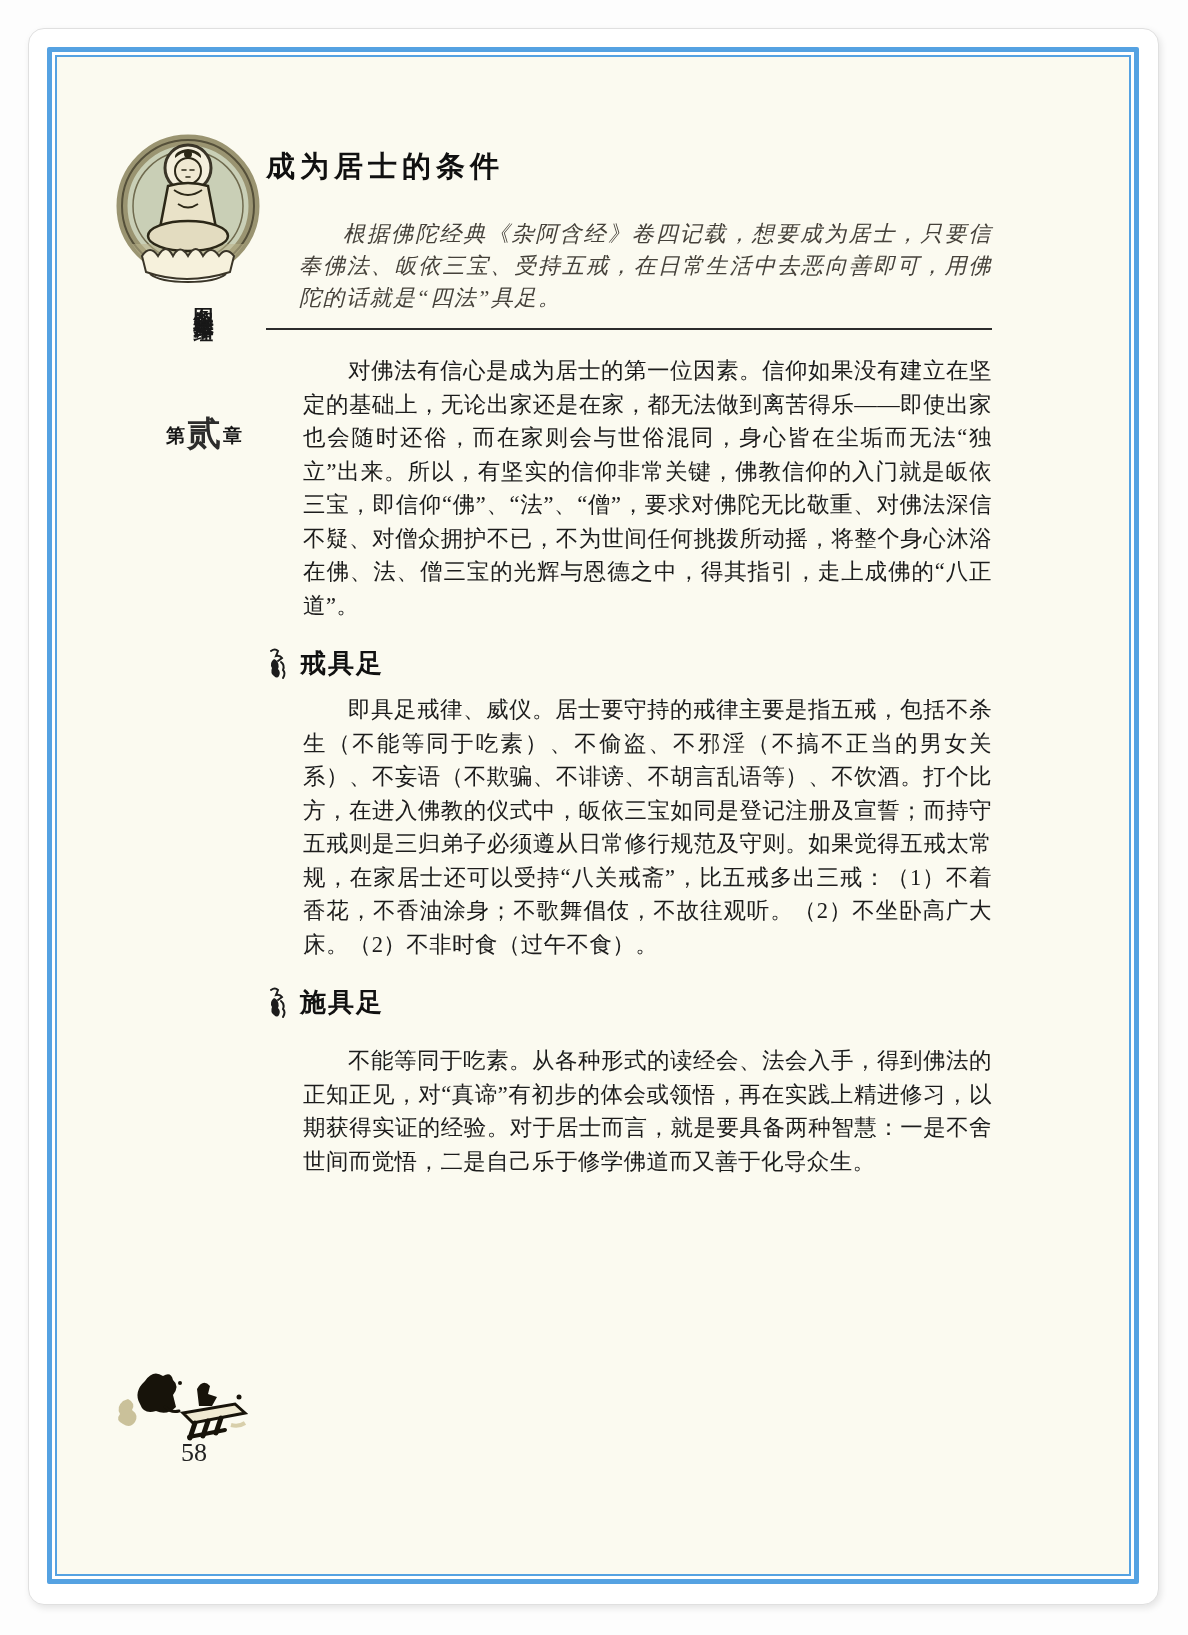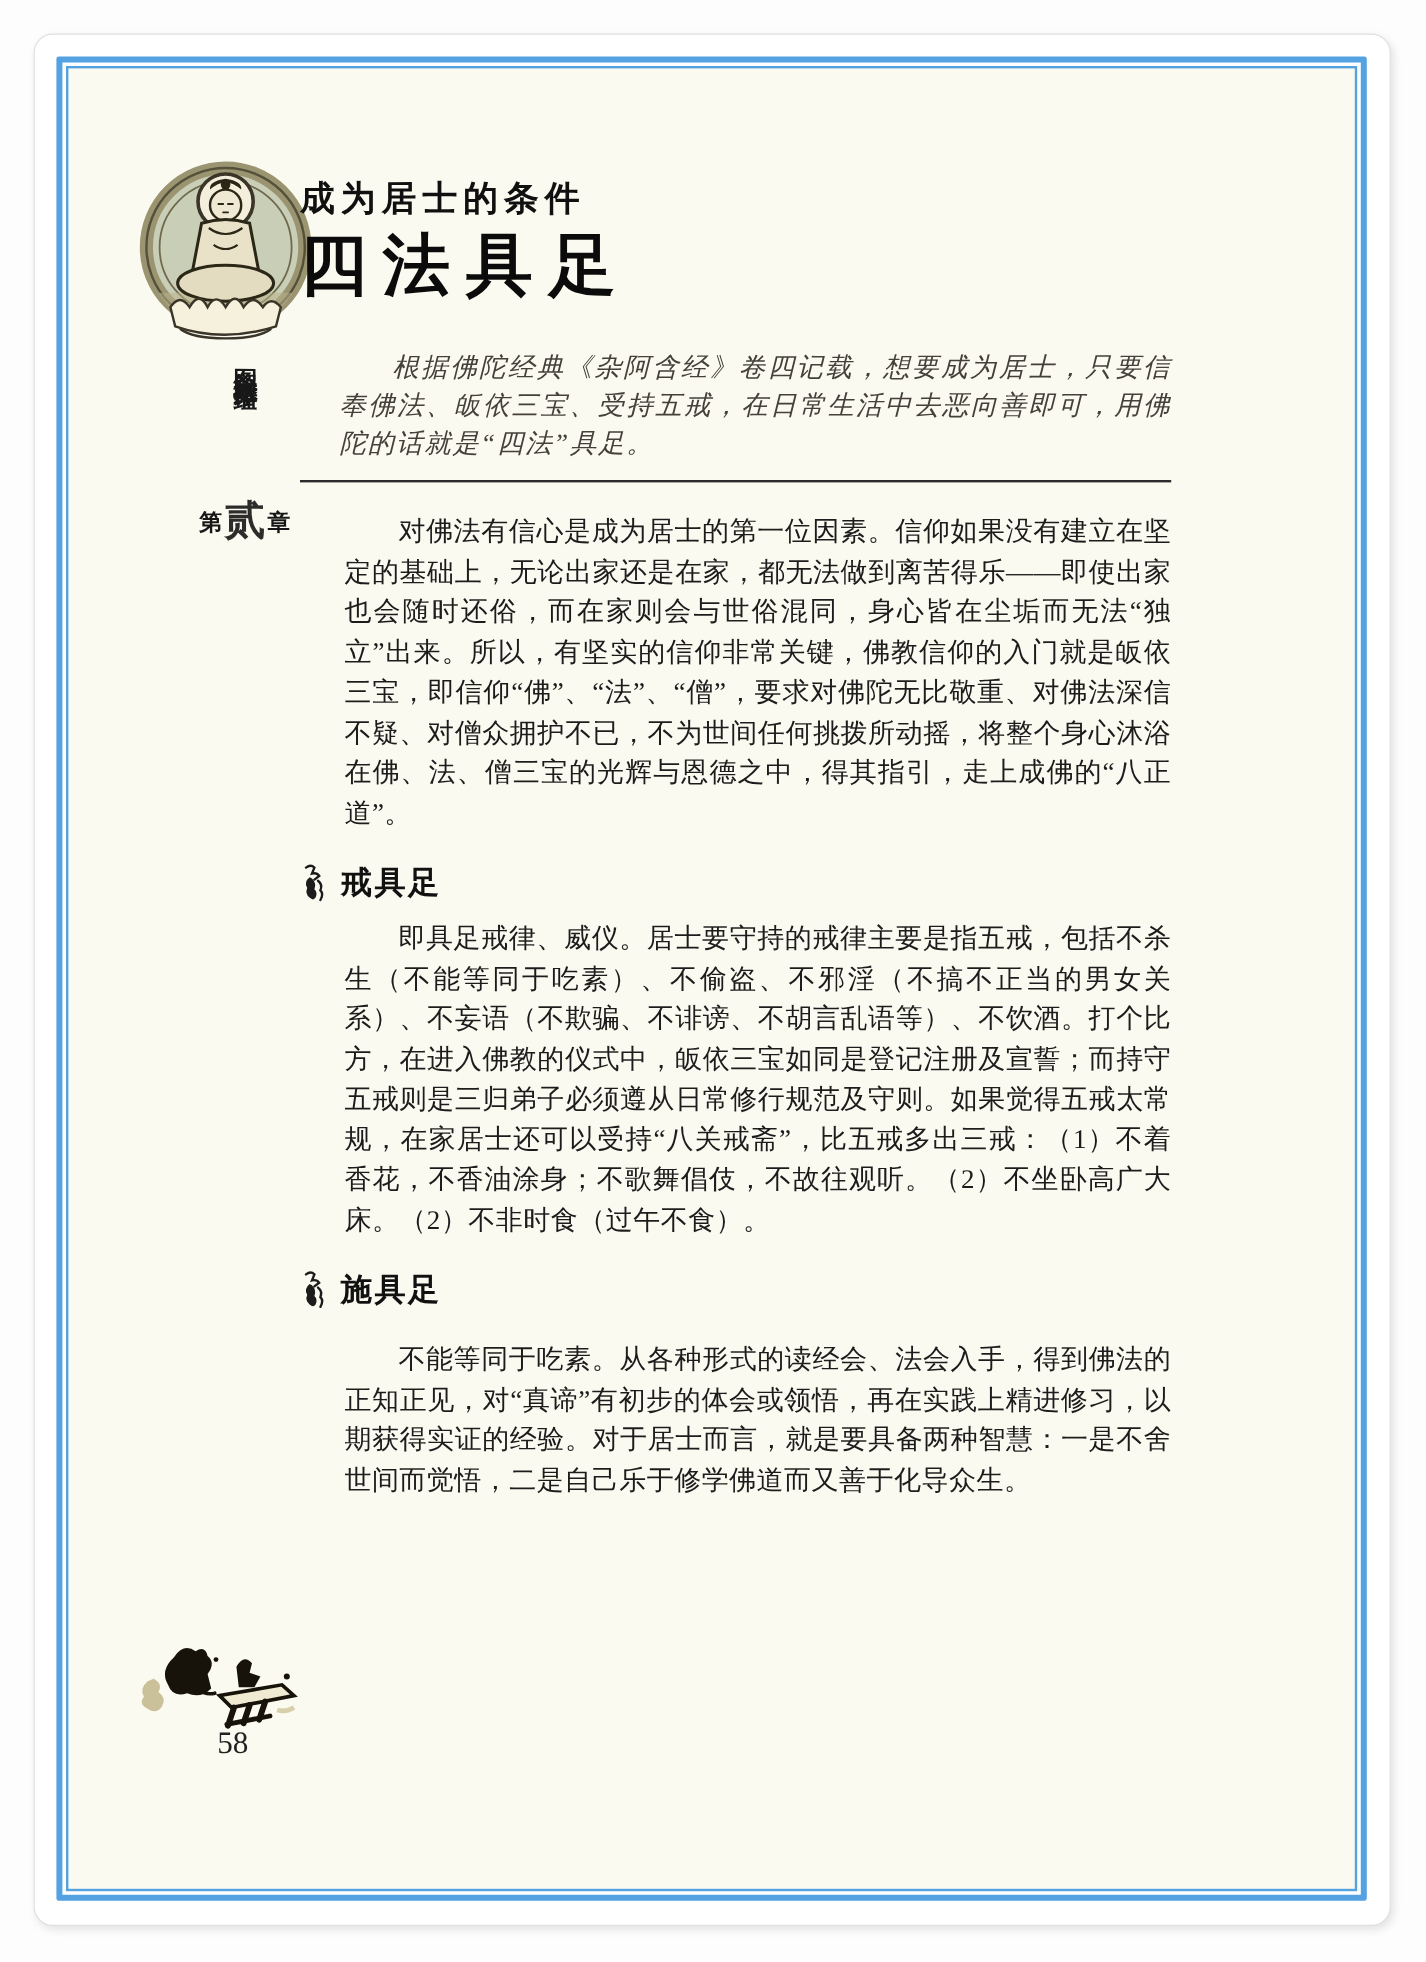--- a/index.html
+++ b/index.html
@@ -35,21 +35,21 @@
     display:flex;align-items:center;justify-content:center;gap:2px;color:#161616;
   }
   .chapter .small{font-size:19px;font-weight:bold;}
   .chapter .big{font-size:34px;font-weight:bold;opacity:.9;transform:translateY(-2px);}
   .footer-illustration{position:absolute;left:113px;top:1363px;width:152px;height:80px;}
   .page-number{
     position:absolute;left:164px;top:1438px;width:60px;text-align:center;
     font-size:26px;color:#222;
   }
   
-  .main{position:absolute;left:250px;top:148px;width:726px;}
+  .main{position:absolute;left:266px;top:148px;width:726px;}
   .subtitle{font-size:29px;font-weight:bold;letter-spacing:5px;line-height:36px;color:#101010;}
   .page-title{font-size:56px;font-weight:bold;letter-spacing:13px;line-height:68px;margin-top:4px;color:#0b0b0b;}
   .intro{
     margin-top:34px;font-size:22px;line-height:32px;font-style:italic;
     letter-spacing:1.5px;color:#45413a;text-indent:2em;text-align:justify;margin-left:33px;
   }
   .rule{margin-top:14px;border:none;border-top:2.5px solid #2c2c2c;width:100%;height:0;}
   .section{margin-top:24px;}
   .section-header{display:flex;align-items:center;gap:10px;margin-top:24px;}
   .section-icon{width:24px;height:32px;flex:0 0 auto;}
@@ -87,21 +87,20 @@
 <div class="book-title-vertical">图解维摩诘经</div>
 
 <div class="chapter">
   <span class="small">第</span>
   <span class="big">贰</span>
   <span class="small">章</span>
 </div>
 
 <div class="main">
   <div class="subtitle">成为居士的条件</div>
-  <div class="page-title">四法具足</div>
   <div class="intro">根据佛陀经典《杂阿含经》卷四记载，想要成为居士，只要信奉佛法、皈依三宝、受持五戒，在日常生活中去恶向善即可，用佛陀的话就是“四法”具足。</div>
   <hr class="rule">
 
   <div class="section">
     <div class="section-body">对佛法有信心是成为居士的第一位因素。信仰如果没有建立在坚定的基础上，无论出家还是在家，都无法做到离苦得乐——即使出家也会随时还俗，而在家则会与世俗混同，身心皆在尘垢而无法“独立”出来。所以，有坚实的信仰非常关键，佛教信仰的入门就是皈依三宝，即信仰“佛”、“法”、“僧”，要求对佛陀无比敬重、对佛法深信不疑、对僧众拥护不已，不为世间任何挑拨所动摇，将整个身心沐浴在佛、法、僧三宝的光辉与恩德之中，得其指引，走上成佛的“八正道”。</div>
   </div>
 
   <div class="section">
     <div class="section-header">
       <svg class="section-icon" viewBox="0 0 24 32" aria-hidden="true">

